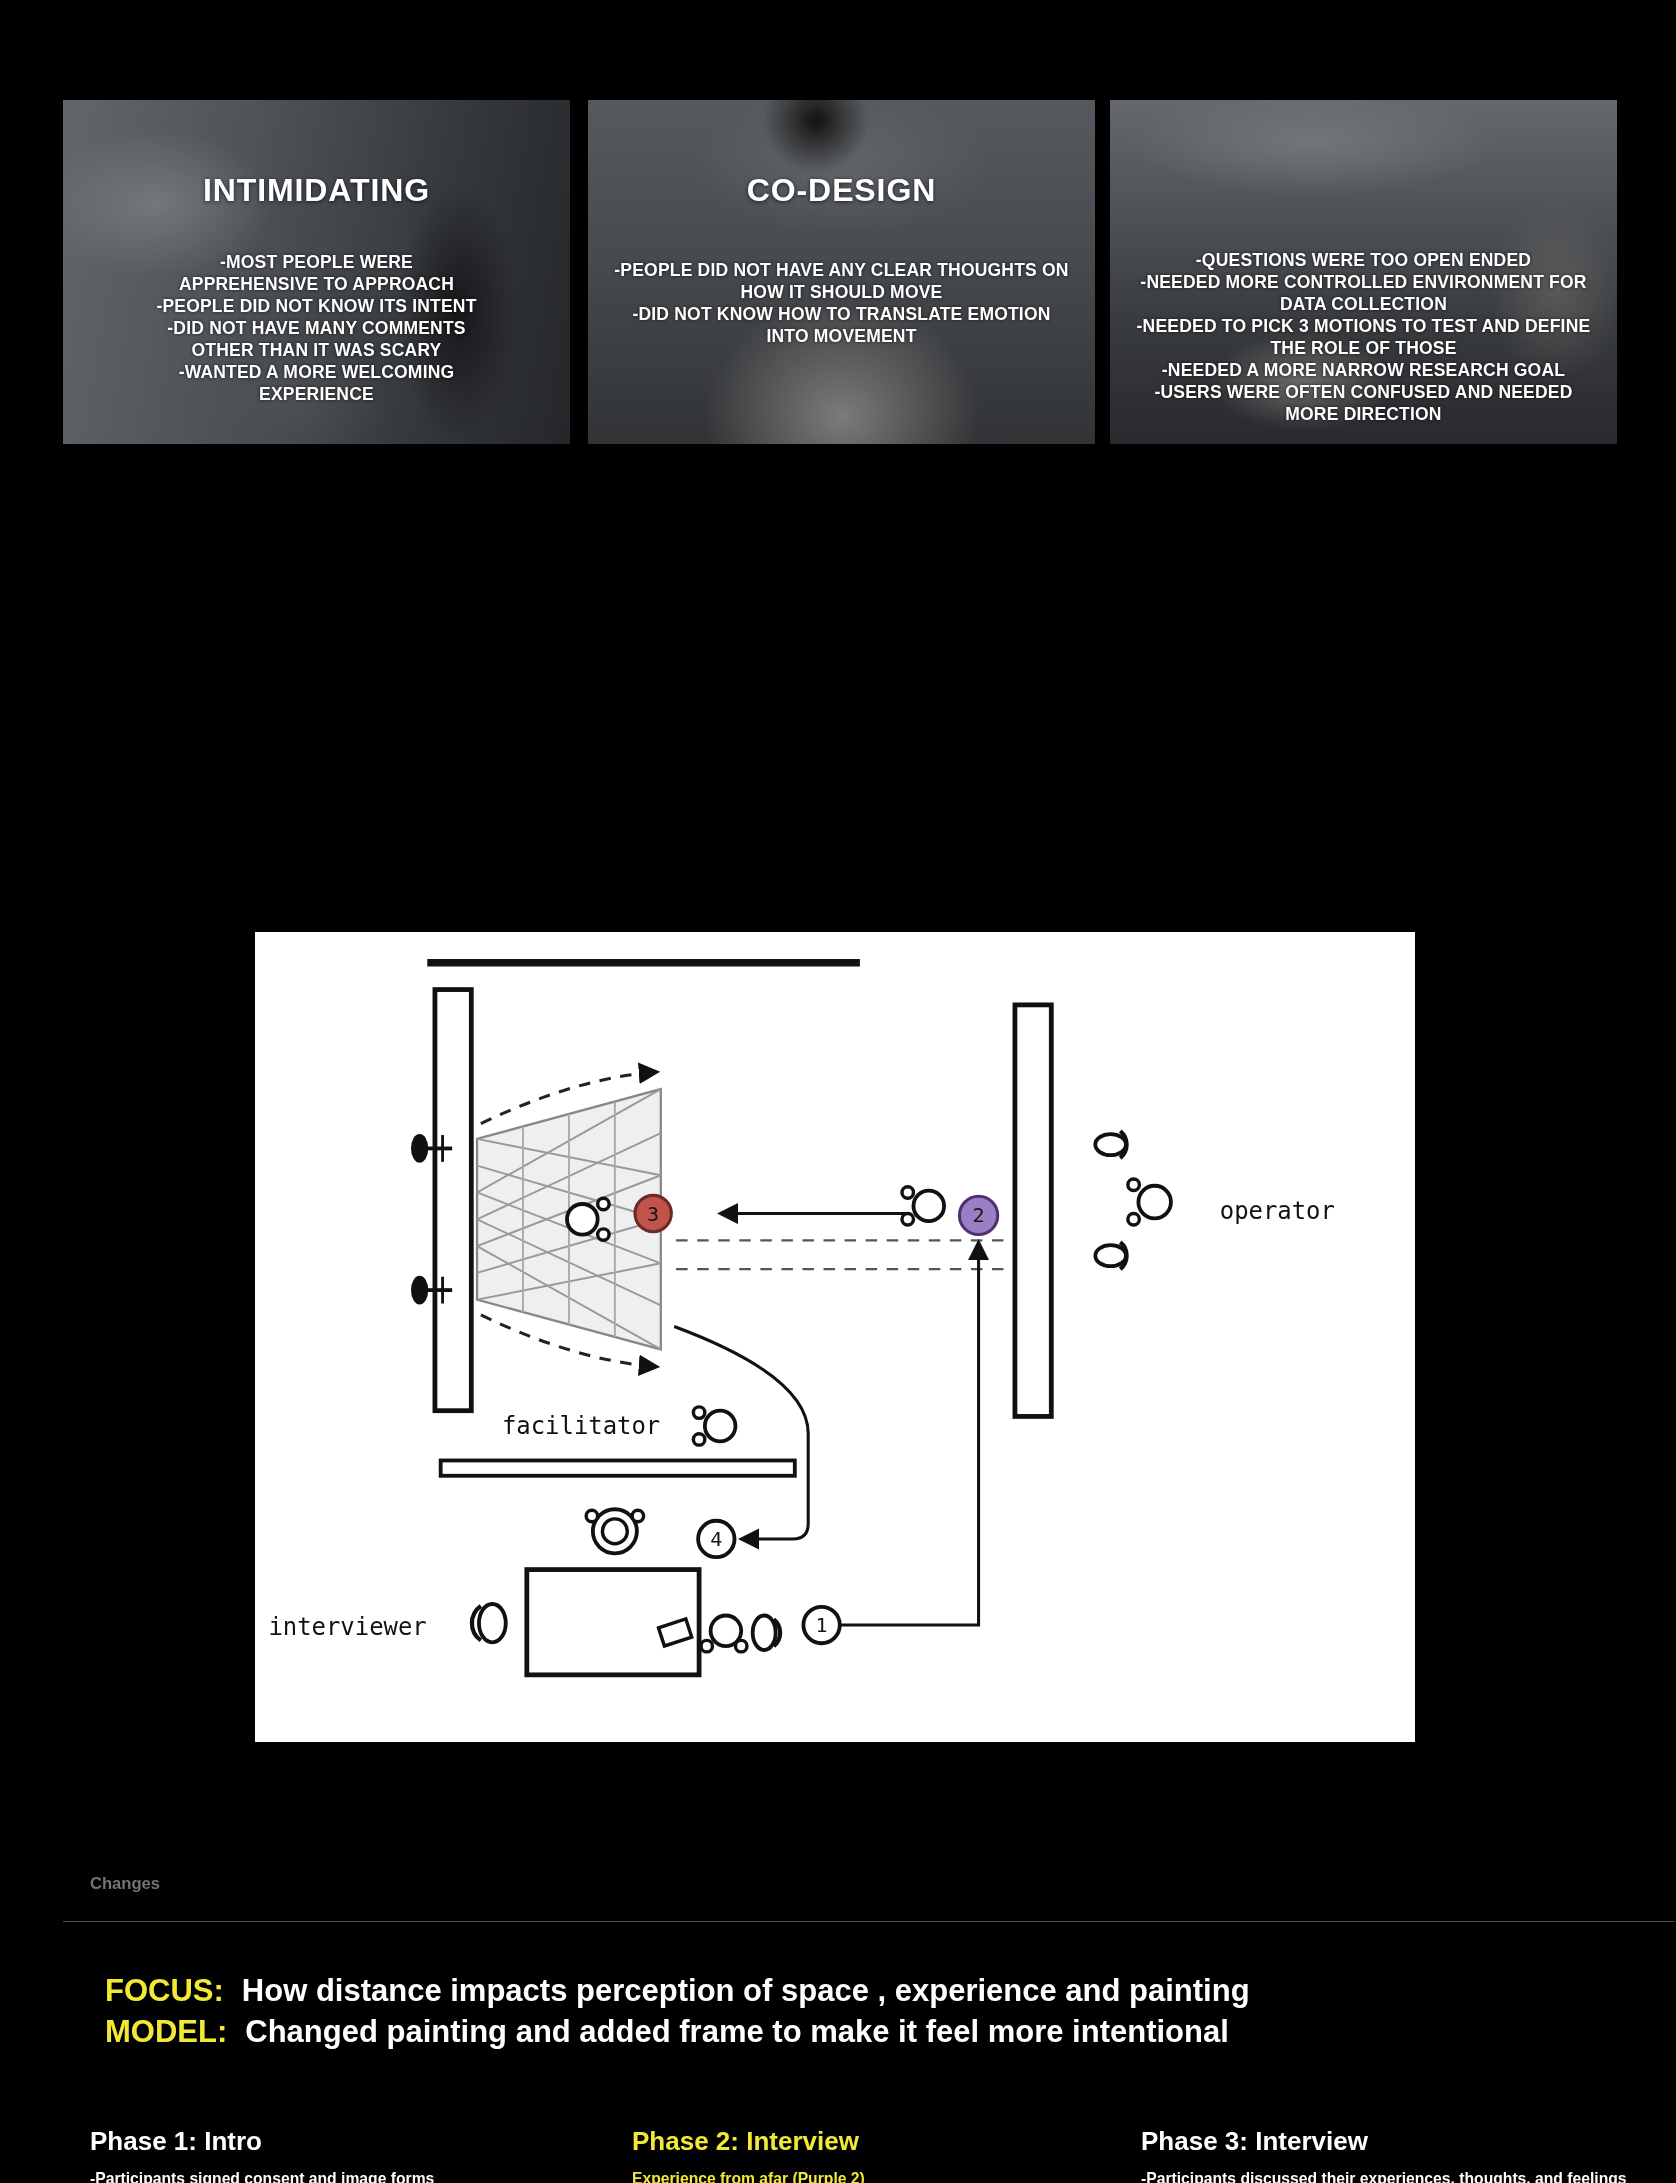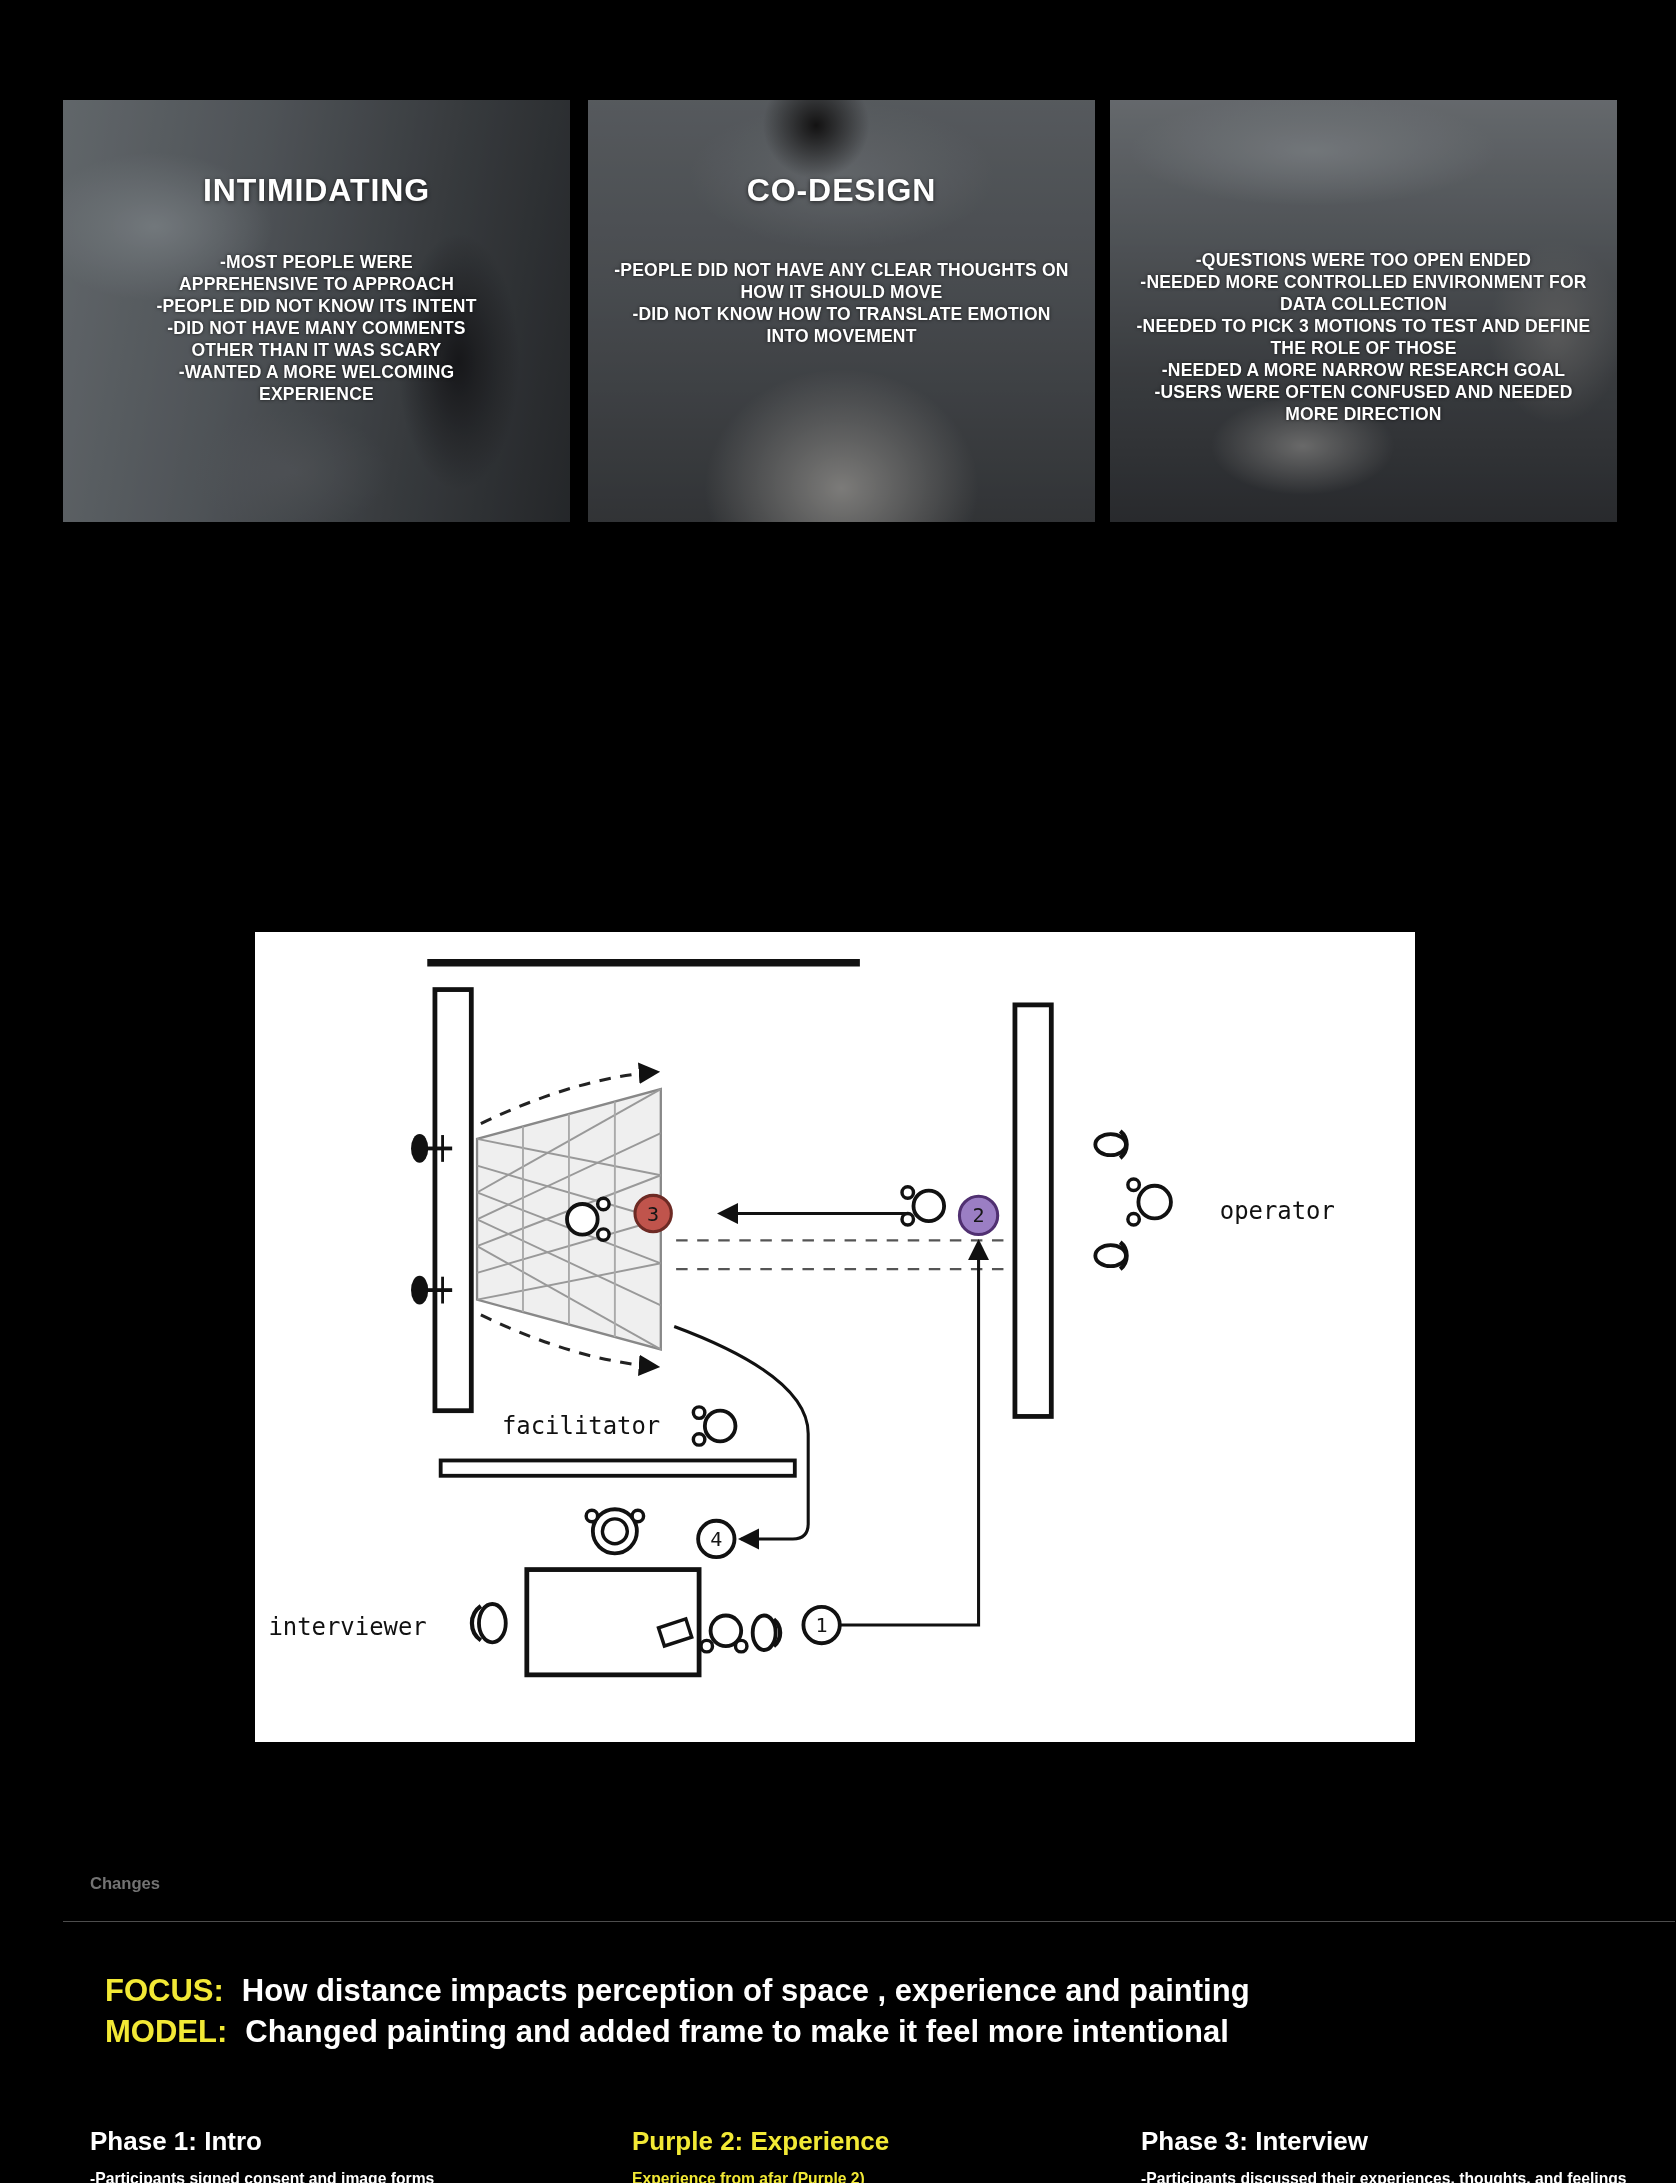--- a/index.html
+++ b/index.html
@@ -2,21 +2,21 @@
 <html style="font-size:7px"><head>
 <meta charset="utf-8">
 <style>
   html,body { margin:0; padding:0; background:#000; }
   .page {
     position:relative; width:1677px; height:3003px; background:#000;
     font-family:"Liberation Sans", sans-serif; overflow:hidden;
   }
 
   
-  .photo-card { position:absolute; top:100px; width:507px; height:422px; overflow:hidden; }
+  .photo-card { position:absolute; top:100px; width:507px; height:344px; overflow:hidden; }
   #card-1 { left:63px; }
   #card-2 { left:588px; }
   #card-3 { left:1110px; }
   .photo { position:absolute; inset:0; }
   .photo-1 {
     background:
       radial-gradient(ellipse 183px 114px at 18% 30%, rgba(215,226,232,0.85), rgba(215,226,232,0) 65%),
       radial-gradient(ellipse 87px 183px at 78% 62%, rgba(25,25,28,0.85), rgba(25,25,28,0) 70%),
       radial-gradient(ellipse 140px 87px at 45% 88%, rgba(150,155,160,0.5), rgba(150,155,160,0) 70%),
       linear-gradient(100deg, #aeb8bd 0%, #8c949a 35%, #5e6468 70%, #3c4043 100%);
@@ -259,21 +259,21 @@
   </div>
 
   <div class="phase" id="phase-1">
     <div class="phase-title">Phase 1: Intro</div>
     <div class="phase-body">
         <div class="phase-line">-Participants signed consent and image forms</div>
       </div>
   </div>
 
   <div class="phase" id="phase-2">
-    <div class="phase-title">Purple 2: Experience</div>
+    <div class="phase-title">Phase 2: Interview</div>
     <div class="phase-body">
         <div class="phase-line">Experience from afar (Purple 2)</div>
       </div>
   </div>
 
   <div class="phase" id="phase-3">
     <div class="phase-title">Phase 3: Interview</div>
     <div class="phase-body">
         <div class="phase-line">-Participants discussed their experiences, thoughts, and feelings</div>
       </div>

